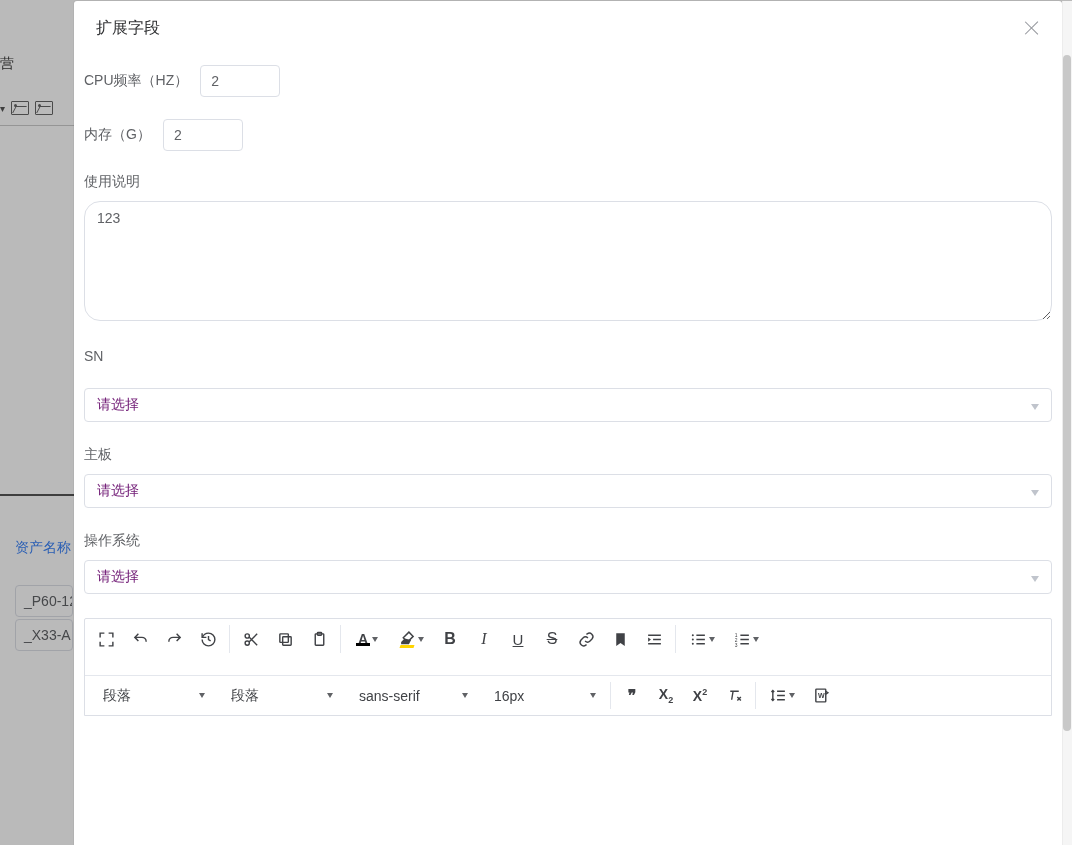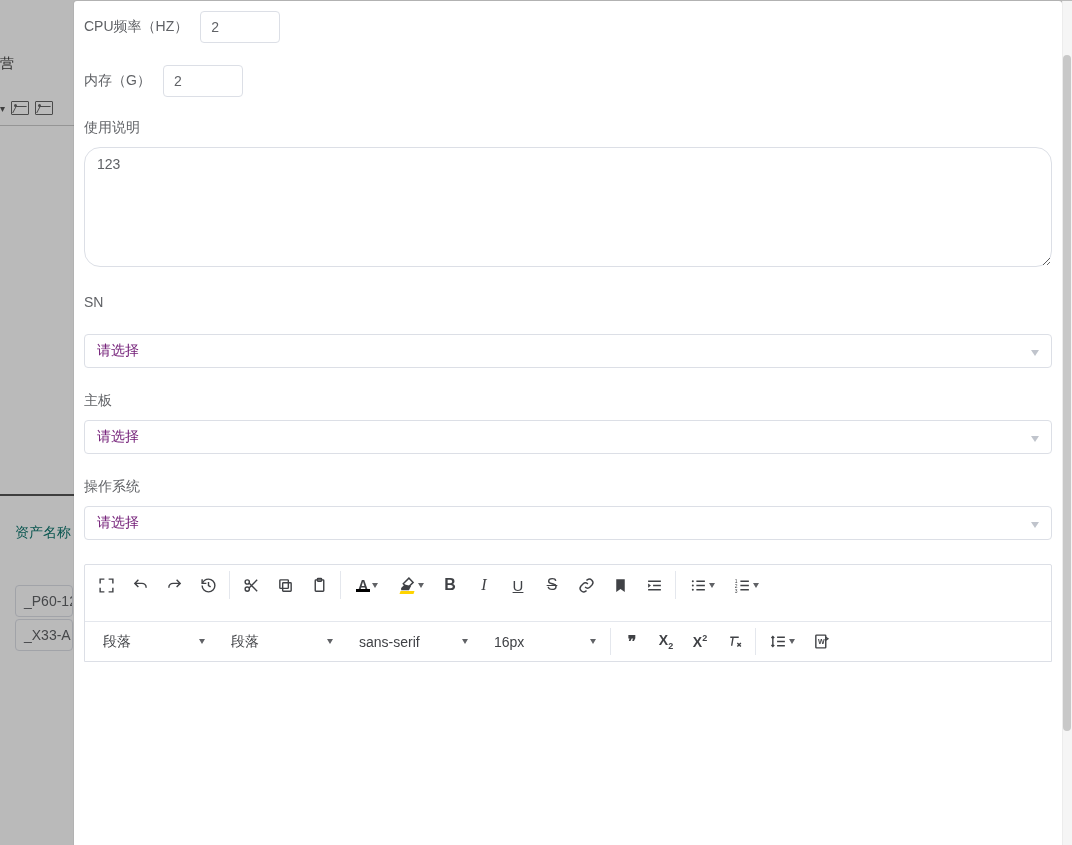--- a/index.html
+++ b/index.html
@@ -9,21 +9,21 @@
     
     .bg { position:absolute; inset:0; background:#fff; filter:brightness(0.73); z-index:0; overflow:hidden; }
     .bg-top { position:absolute; top:55px; left:0; width:12px; height:16px; color:#333; }
     .bg-toolbar { position:absolute; top:98px; left:0; width:76px; height:20px; display:flex; gap:6px; align-items:center; }
     .bg-toolbar .chev { font-size:10px; color:#555; }
     .bg-toolbar .ico { width:18px; height:14px; border:1.4px solid #666; border-radius:1px; position:relative; }
     .bg-toolbar .ico:before { content:""; position:absolute; left:2px; top:2px; width:3px; height:3px; border-radius:50%; background:#666; }
     .bg-toolbar .ico:after { content:""; position:absolute; left:2px; bottom:1px; width:10px; height:6px; border-top:1.2px solid #666; border-left:1.2px solid #666; transform:skewX(-28deg); }
     .bg-divider1 { position:absolute; top:125px; left:0; width:76px; height:1px; background:#ccc; }
     .bg-divider2 { position:absolute; top:494px; left:0; width:76px; height:1.5px; background:#555; }
-    .bg-label { position:absolute; top:524px; left:15px; color:#0f766e; }
+    .bg-label { position:absolute; top:539px; left:15px; color:#3b82f6; }
     .bg-in { position:absolute; left:15px; width:58px; height:32px; border:1px solid #dcdfe6; border-radius:4px; padding:0 8px; line-height:30px; color:#606266; background:#fff; white-space:nowrap; overflow:hidden; }
 
     
     .overlay { position:absolute; top:0; left:74px; right:10px; bottom:0; z-index:2; background:transparent; }
     .dialog { position:absolute; top:1px; left:0; right:0; bottom:0; background:#fff; border-radius:3px 3px 0 0; box-shadow:0 0 0 1px rgba(0,0,0,0.04); display:flex; flex-direction:column; }
     .dlg-head { height:54px; display:flex; align-items:center; justify-content:space-between; padding:0 22px; }
     .dlg-title { font-size:16px; color:#303133; }
     .close { width:16px; height:16px; position:relative; cursor:pointer; }
     .close:before, .close:after { content:""; position:absolute; left:7px; top:-1px; width:1.3px; height:18px; background:#909399; }
     .close:before{ transform:rotate(45deg);} .close:after{ transform:rotate(-45deg);}
@@ -76,20 +76,24 @@
   </div>
   <div class="bg-divider1"></div>
   <div class="bg-divider2"></div>
   <div class="bg-label">资产名称</div>
   <div class="bg-in" style="top:585px">_P60-12</div>
   <div class="bg-in" style="top:619px">_X33-A</div>
 </div>
 
 <div class="overlay">
   <div class="dialog">
+    <div class="dlg-head">
+      <div class="dlg-title">扩展字段</div>
+      <div class="close"></div>
+    </div>
 
     <div class="dlg-body">
 
       <div class="form-row">
         <span class="lab">CPU频率（HZ）</span>
         <input class="num-input" value="2" style="">
       </div>
 
       <div class="form-row">
         <span class="lab">内存（G）</span>

